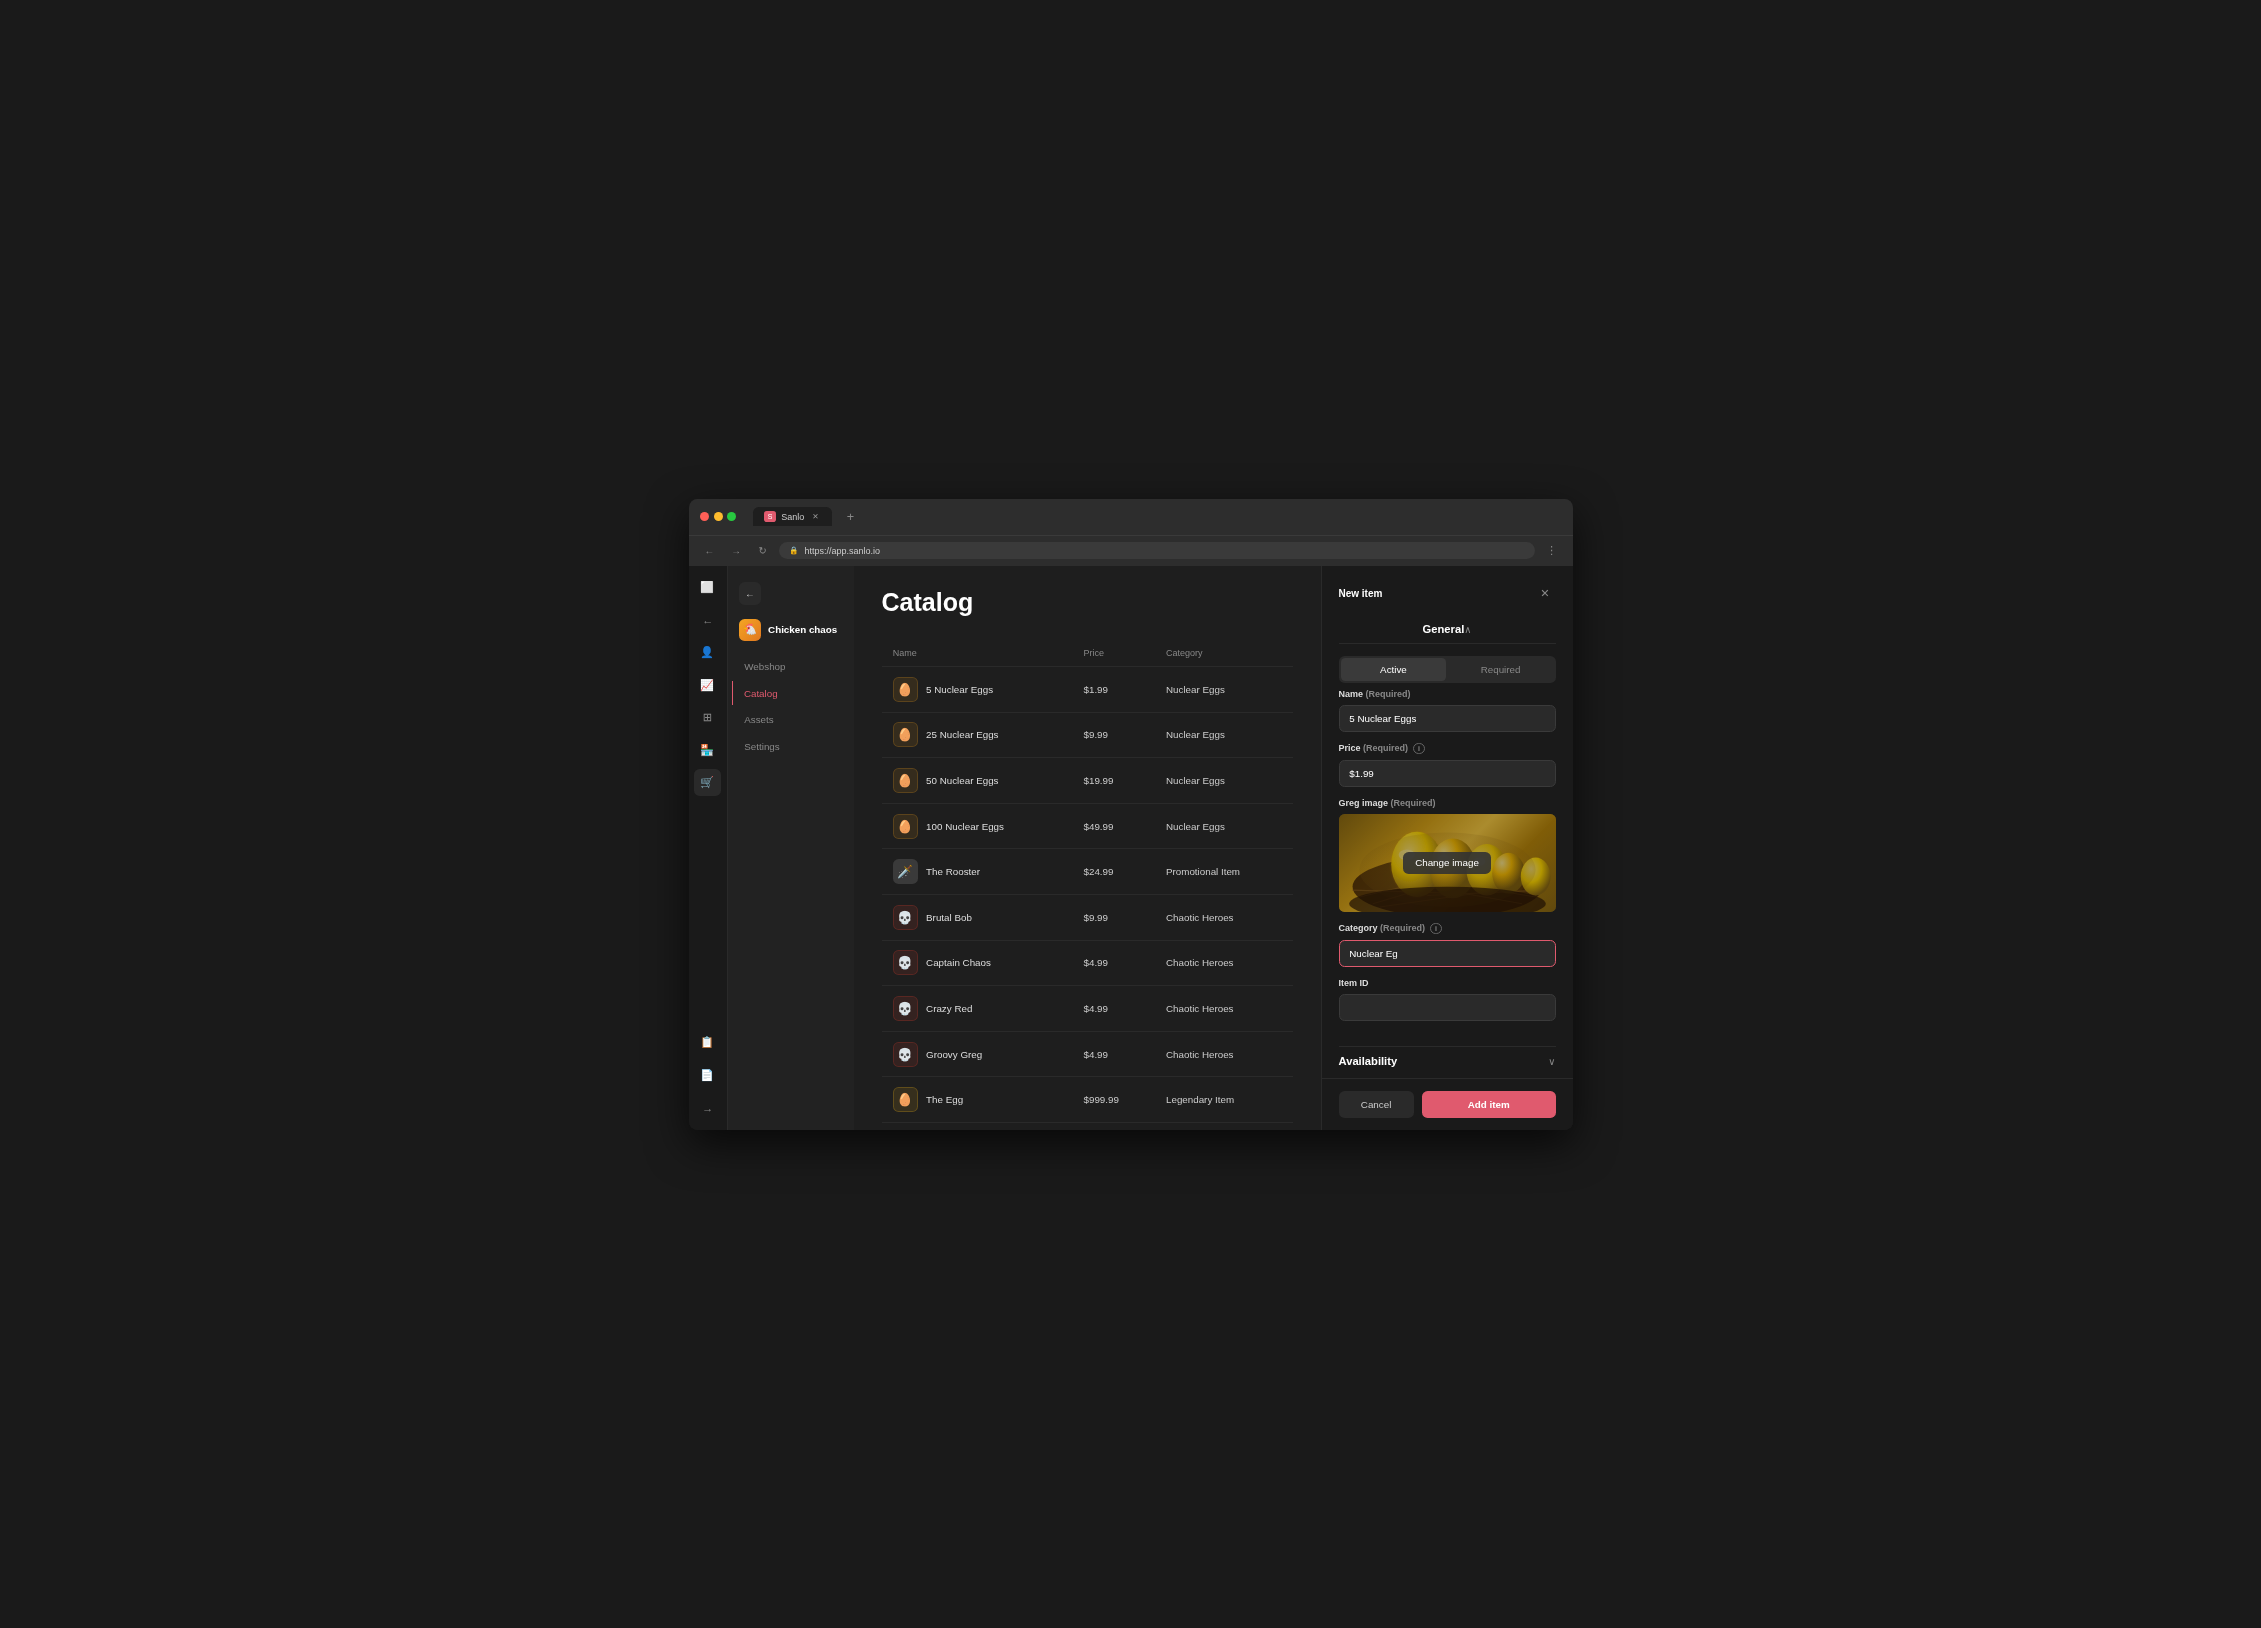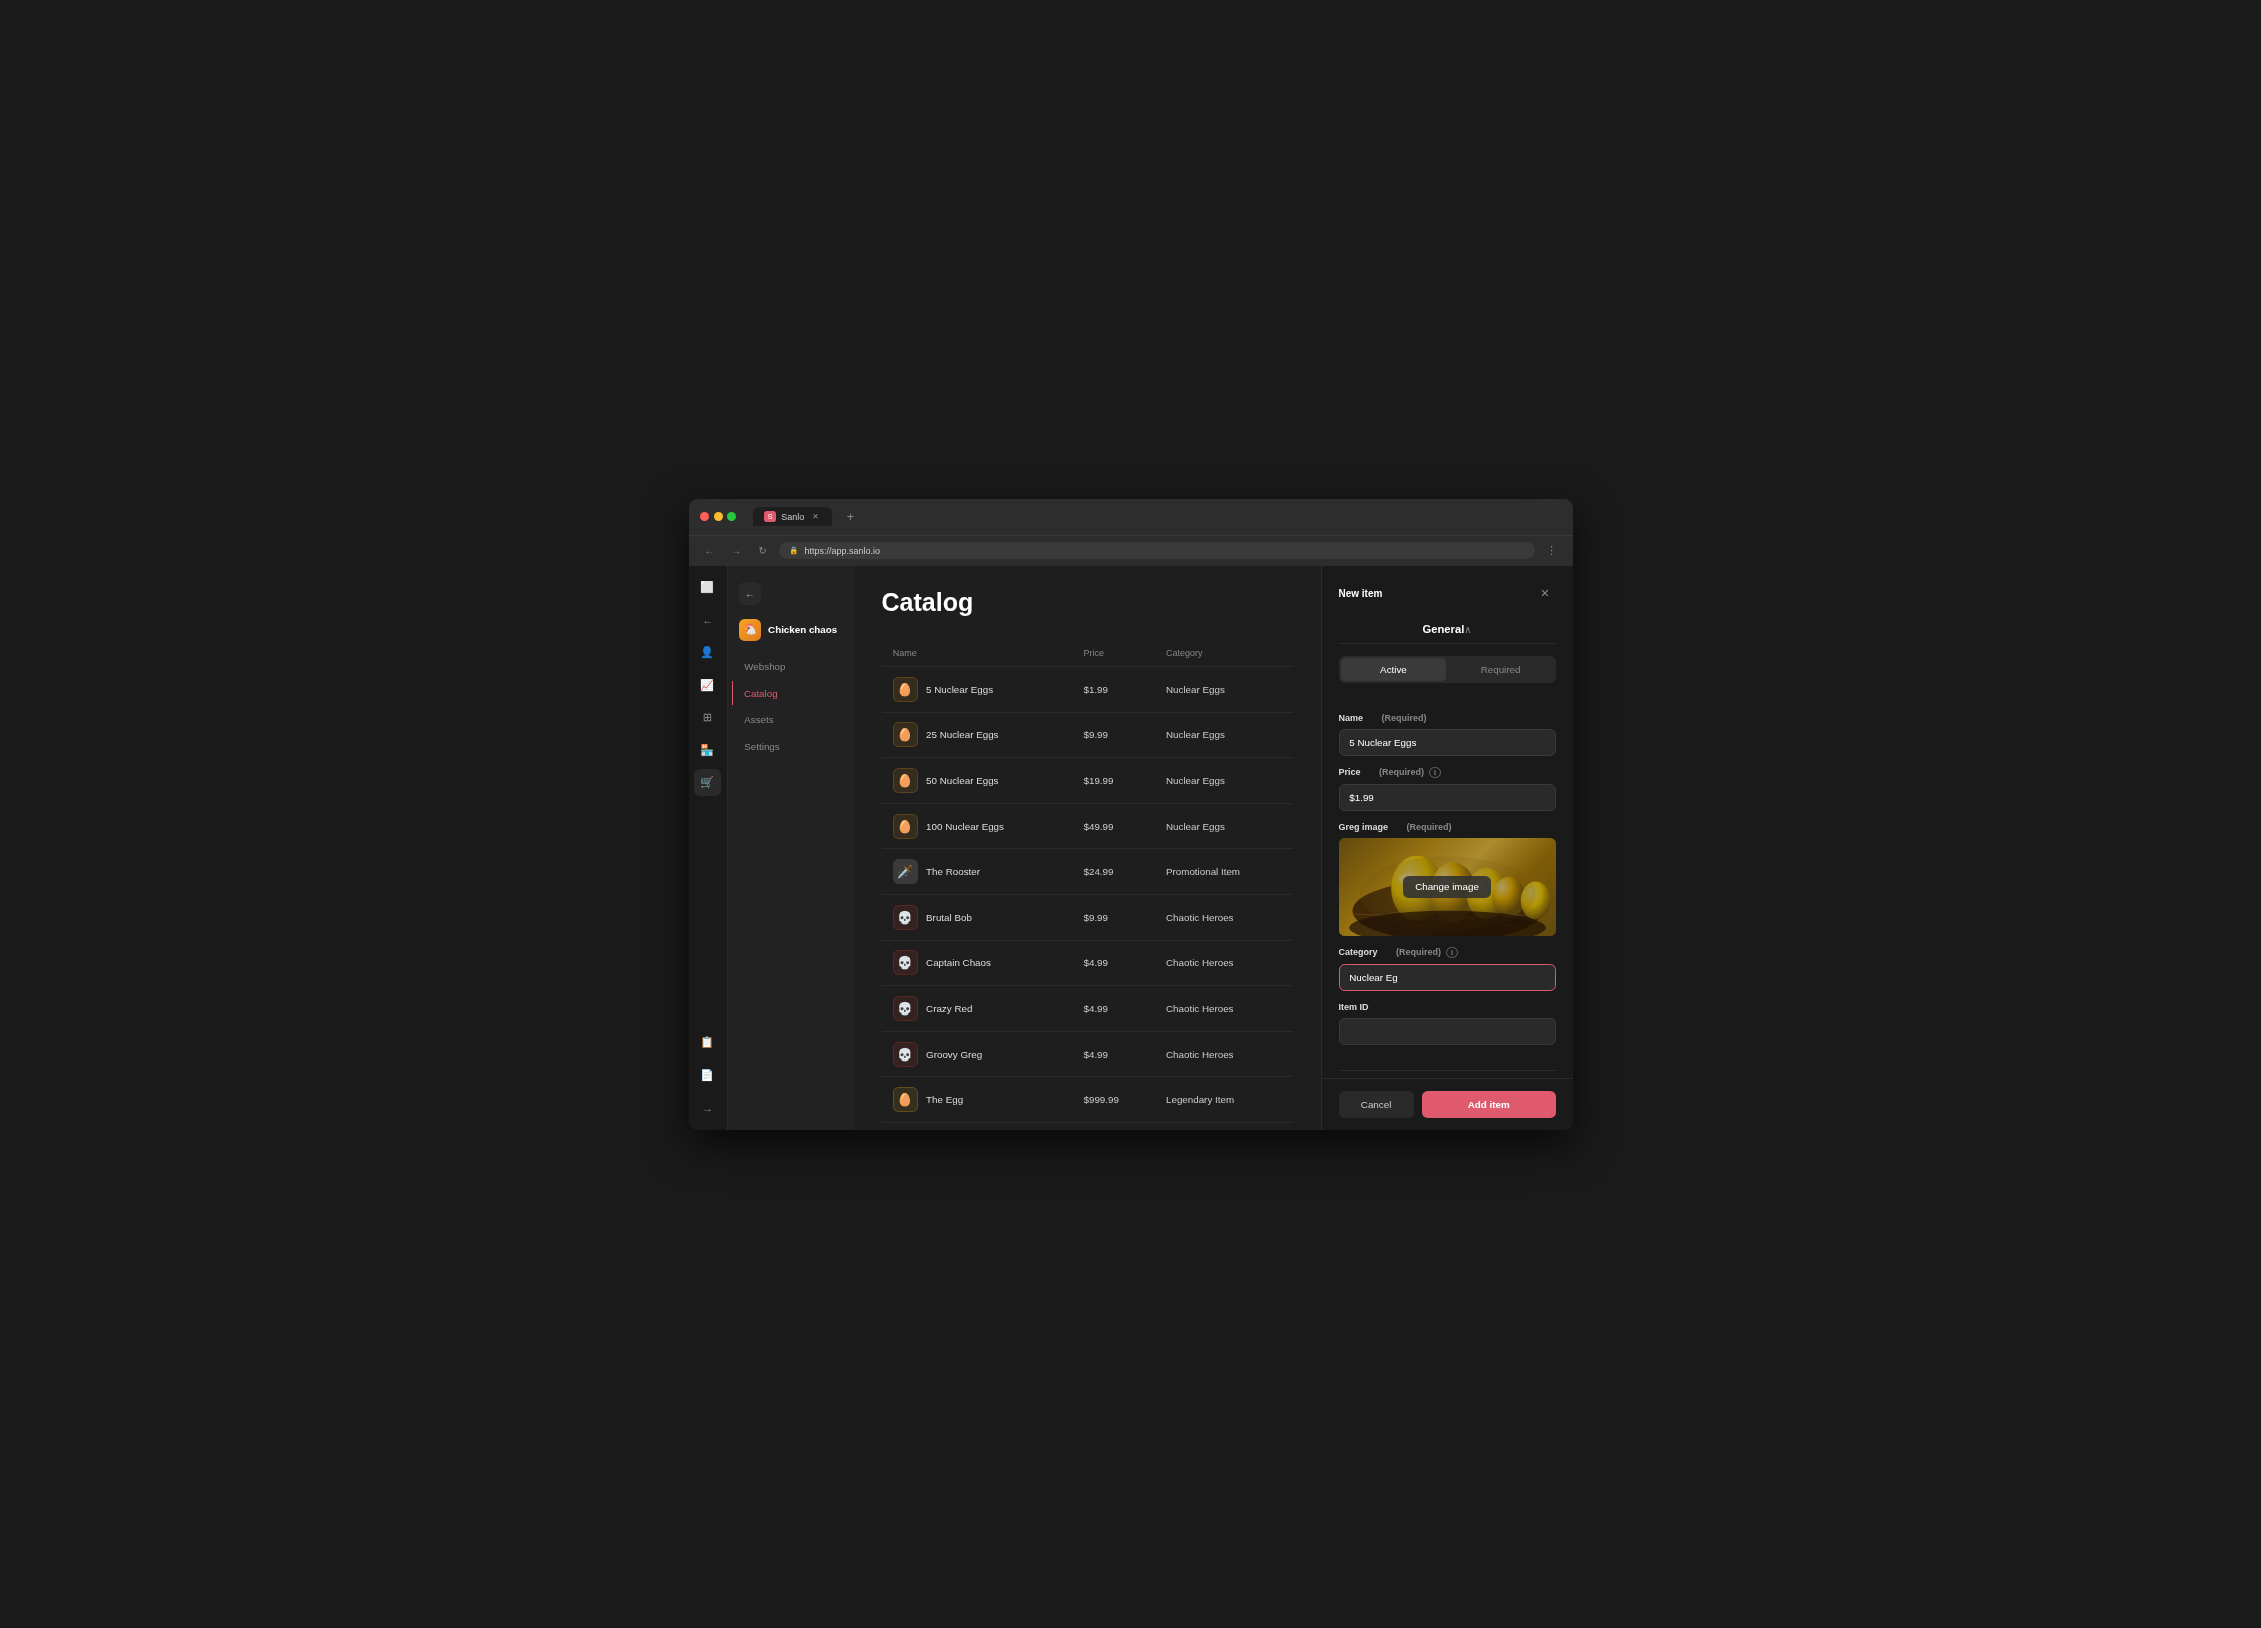--- a/index.html
+++ b/index.html
@@ -330,21 +330,21 @@
       cursor: pointer;
       font-size: 9.8px;
     }
     
     .status-toggle {
       display: flex;
       background: #2a2a2a;
       border-radius: 5.6px;
       padding: 2.8px;
       gap: 2.8px;
-      margin-bottom: 30px;
+      margin-bottom: 6px;
     }
     .status-option {
       flex: 1;
       padding: 5.6px 0;
       text-align: center;
       border-radius: 4.2px;
       font-size: 9.8px;
       cursor: pointer;
       transition: background 0.2s;
     }
@@ -359,21 +359,21 @@
     
     .field-label {
       font-size: 9px;
       color: #aaa;
       margin-bottom: 5.6px;
     }
     .field-label span {
       font-weight: 600;
       color: #ddd;
     }
-    .field-label .required-tag { color: #888; margin-left: 16px; }
+    .field-label .required-tag { color: #888; }
     .field-label .info-icon {
       display: inline-flex;
       align-items: center;
       justify-content: center;
       width: 11.2px;
       height: 11.2px;
       border-radius: 50%;
       border: 0.7px solid #666;
       font-size: 7px;
       color: #888;

